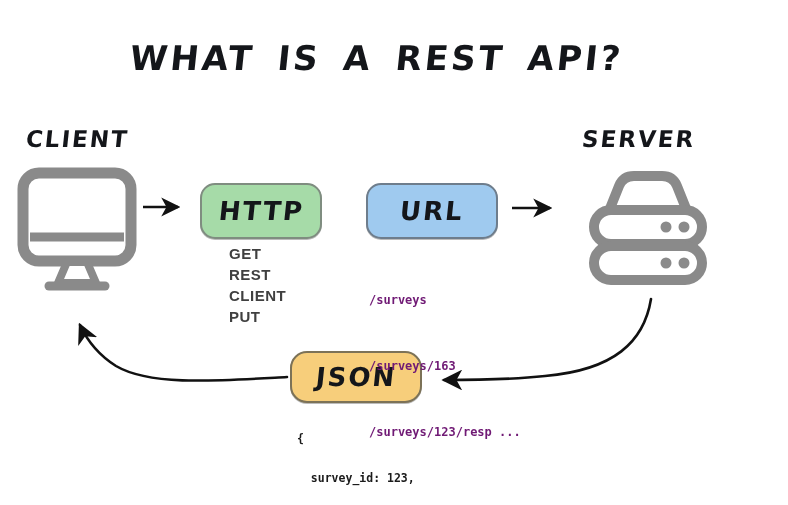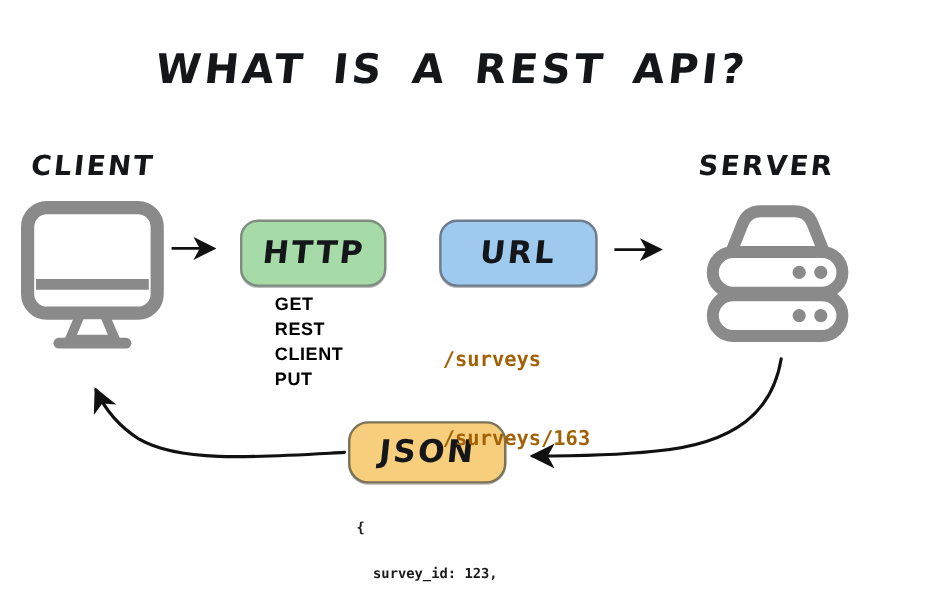--- a/index.html
+++ b/index.html
@@ -22,25 +22,25 @@
   .box{
     position:absolute;border-radius:15px;display:flex;align-items:center;justify-content:center;
     box-shadow:0 1px 0 rgba(60,60,60,.35);
   }
   .box .hand{font-size:26px;letter-spacing:2px;}
   .http-box{left:200px;top:183px;width:118px;height:52px;background:#a6dba8;border:2px solid #7f8d80;}
   .url-box{left:366px;top:183px;width:128px;height:52px;background:#9fcaef;border:2px solid #6e7d8c;}
   .json-box{left:290px;top:351px;width:128px;height:48px;background:#f7ce7b;border:2px solid #7c7257;border-radius:17px;}
   .methods{
     left:229px;top:243px;font-family:"Liberation Sans",sans-serif;
-    font-size:15px;font-weight:600;line-height:21px;color:#000000;letter-spacing:.5px;
+    font-size:15px;font-weight:600;line-height:21px;color:#404040;letter-spacing:.5px;
   }
   .paths{
     left:369px;top:245px;font-family:"DejaVu Sans Mono",monospace;
-    font-size:17px;font-weight:700;line-height:22px;color:#a16207;white-space:pre;
+    font-size:12px;font-weight:700;line-height:22px;color:#701a75;white-space:pre;
   }
   .code{
     left:297px;top:407px;font-family:"DejaVu Sans Mono",monospace;
     font-size:11.5px;font-weight:700;line-height:13px;color:#1b1b1b;white-space:pre;
   }
   svg{display:block;}
   .overlay{left:0;top:0;pointer-events:none;}
 </style>
 </head>
 <body>
@@ -82,20 +82,21 @@
   <div class="abs methods">
     <div>GET</div>
     <div>REST</div>
     <div>CLIENT</div>
     <div>PUT</div>
   </div>
 
   <div class="abs paths">
     <div>/surveys</div>
     <div>/surveys/163</div>
+    <div>/surveys/123/resp ...</div>
   </div>
 
   <div class="abs code">
     <div>{</div>
     <div>  survey_id: 123,</div>
     
     
     
     
   </div>

